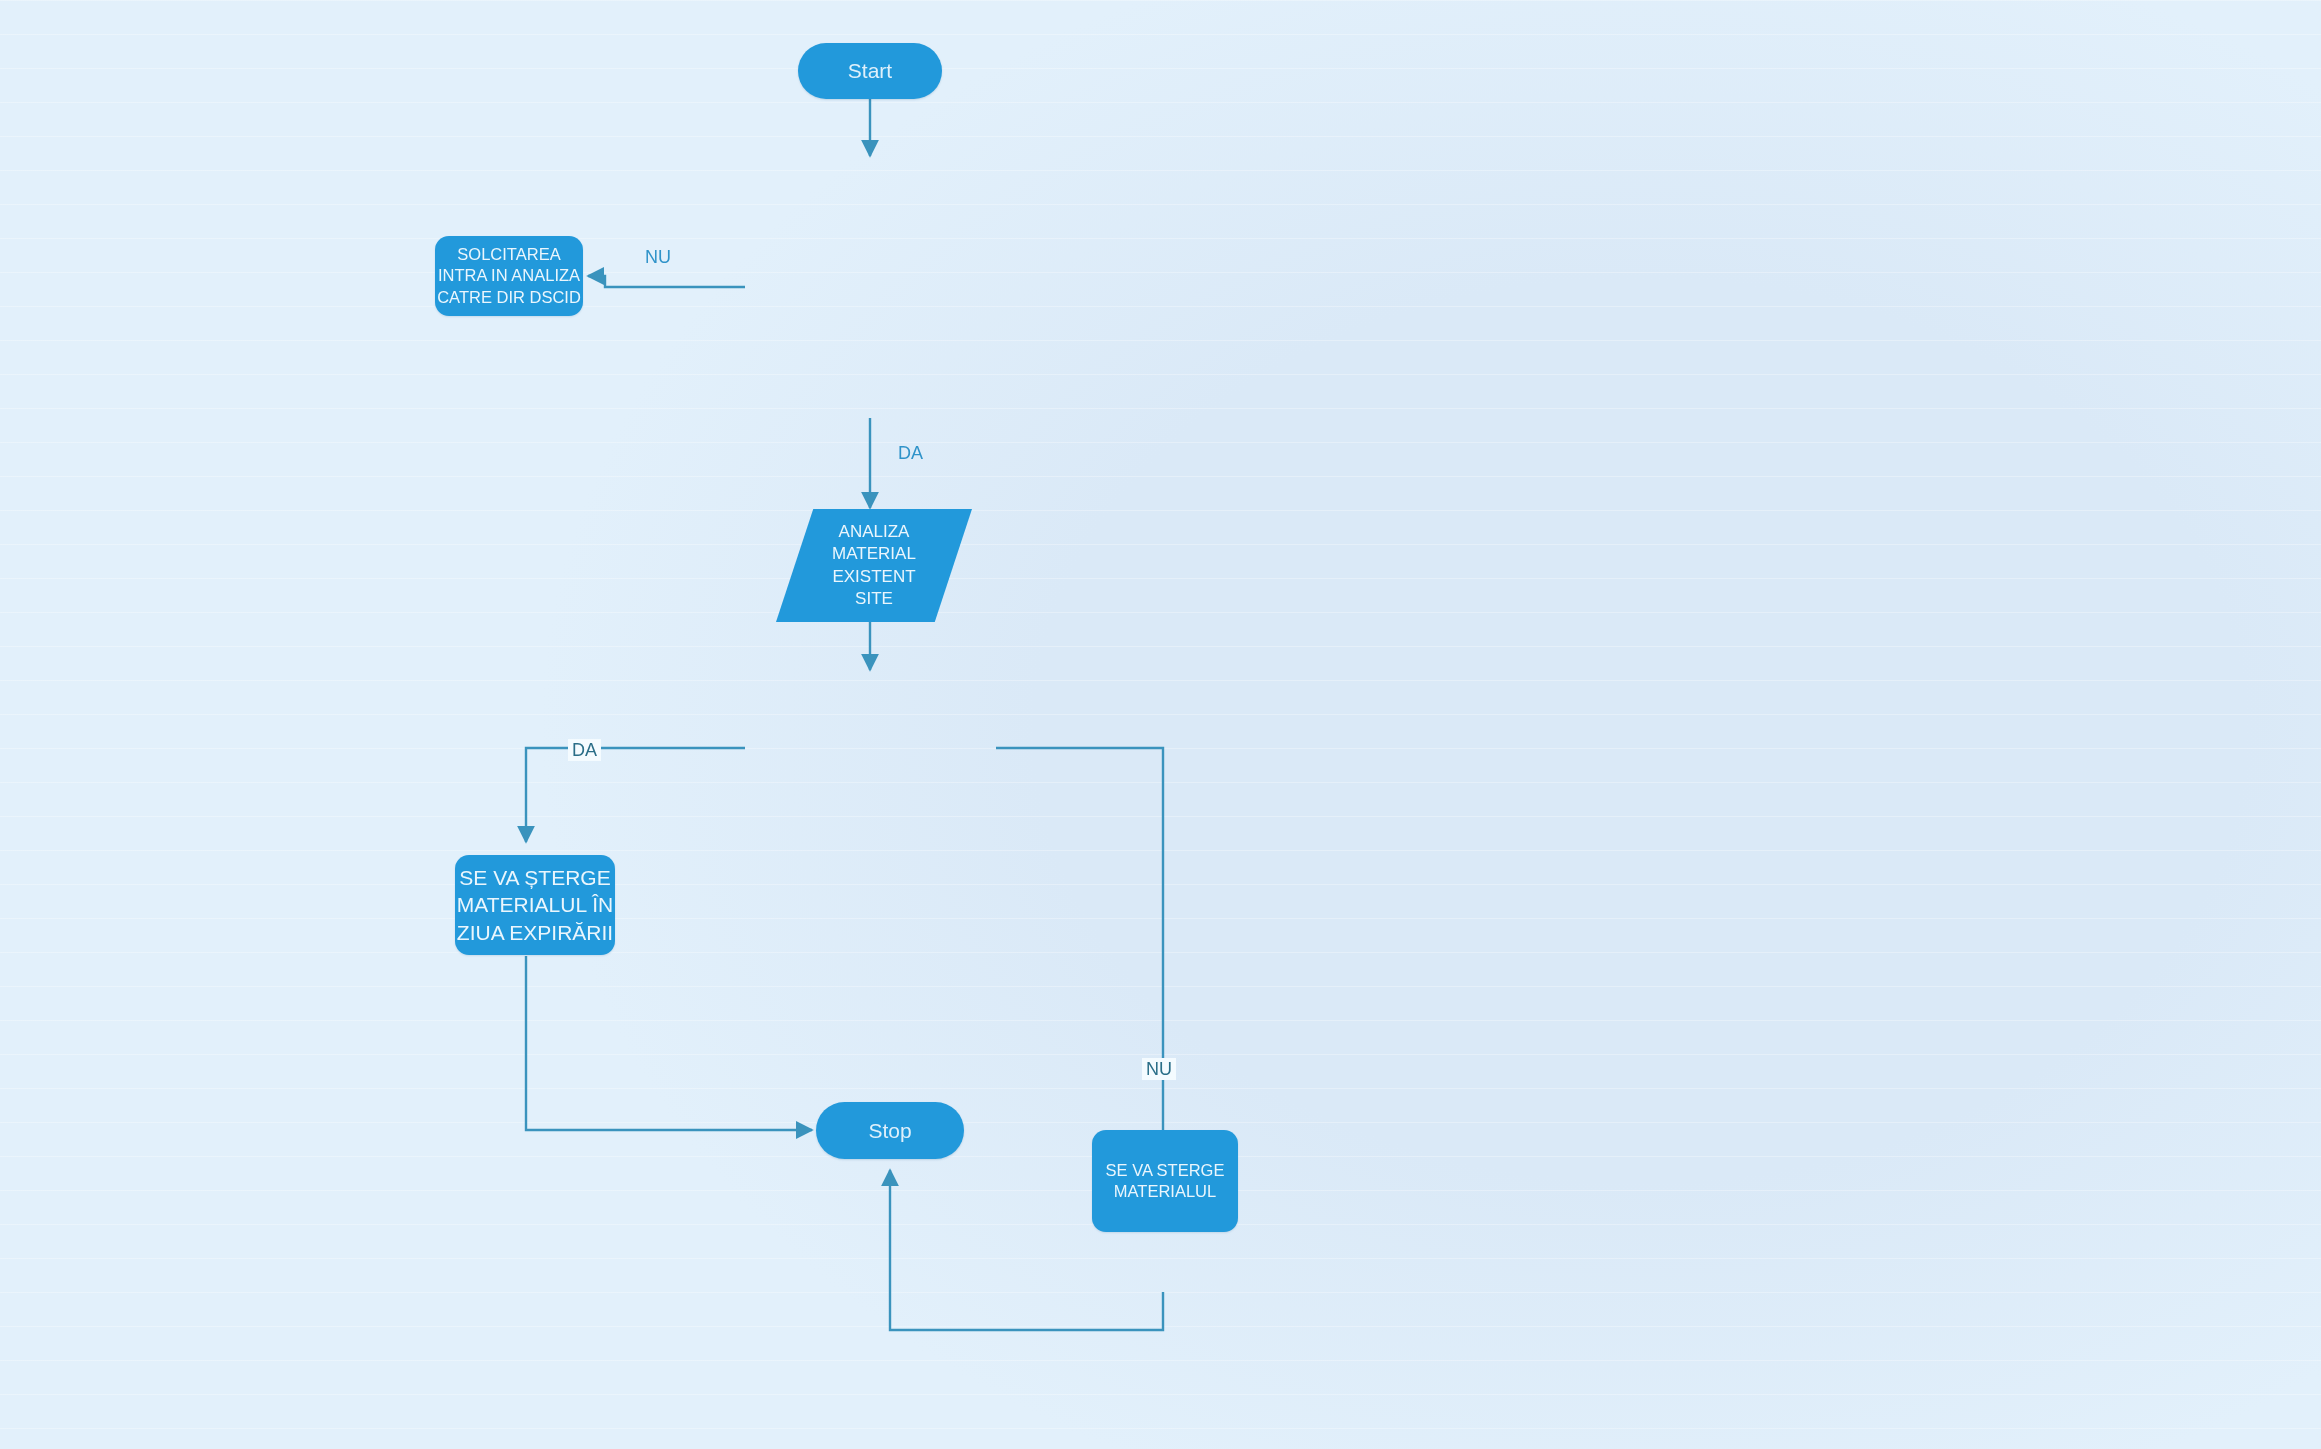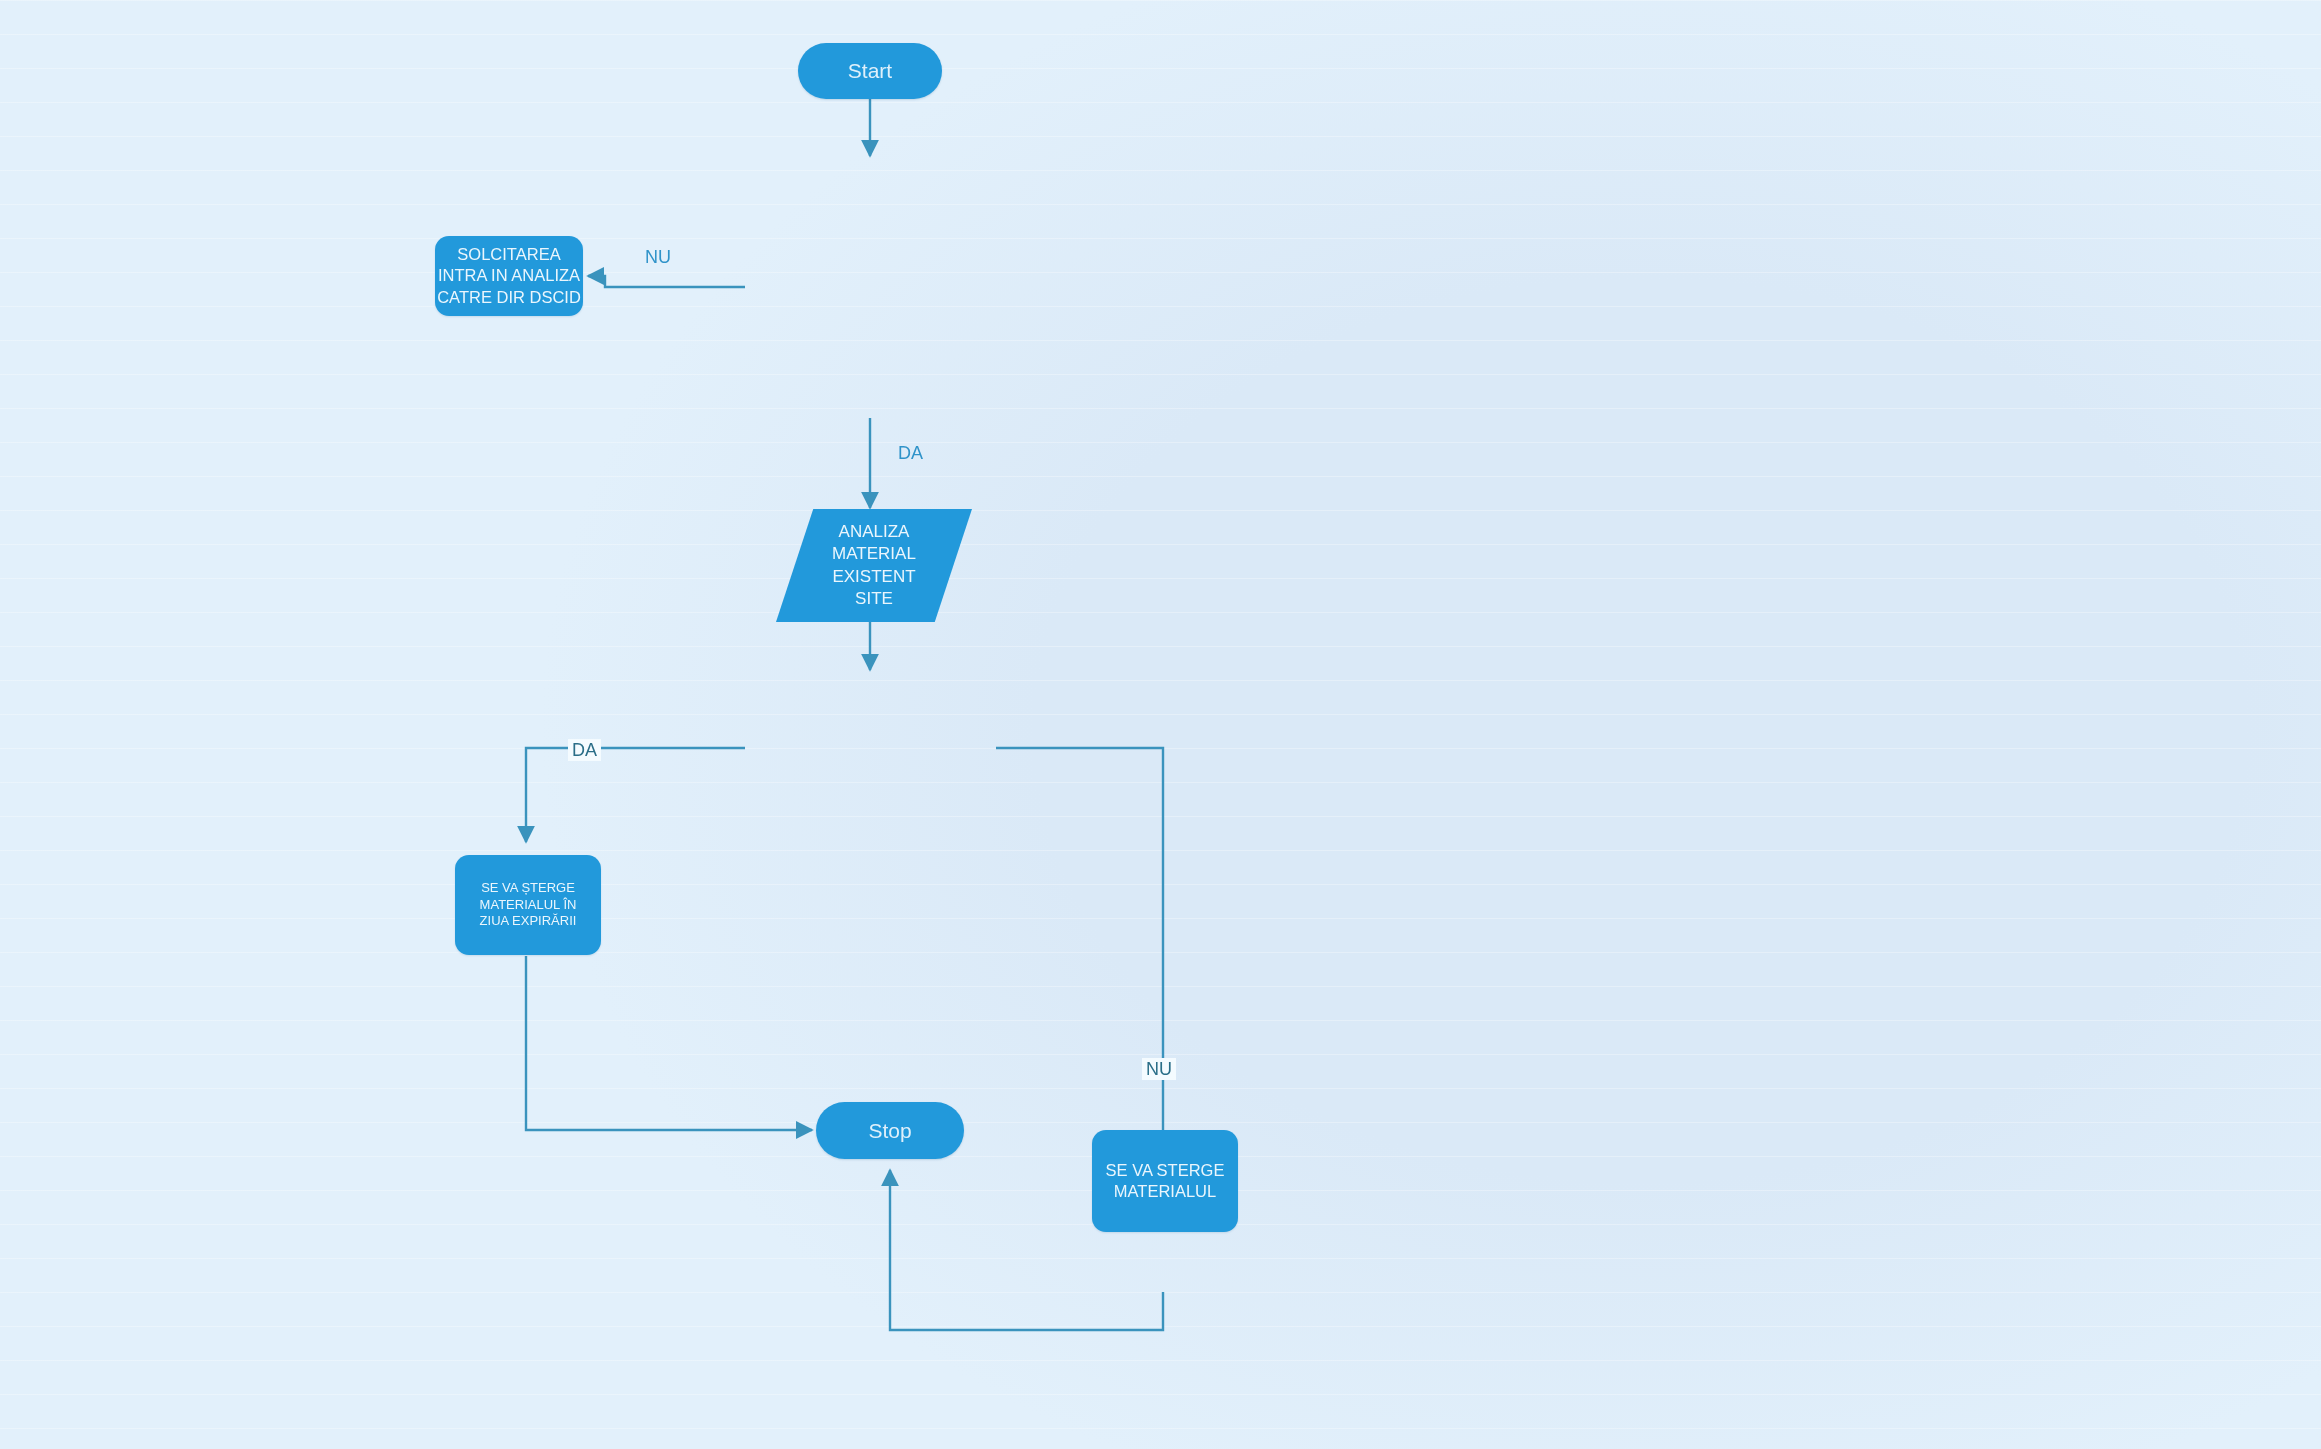--- a/index.html
+++ b/index.html
@@ -126,21 +126,21 @@
   <div class="node rect" style="left:435px;top:236px;width:148px;height:80px;font-size:16.5px;">SOLCITAREA
 INTRA IN ANALIZA
 CATRE DIR DSCID</div>
 
   <div class="node para" style="left:776px;top:509px;width:196px;height:113px;font-size:17px;">ANALIZA
 MATERIAL
 EXISTENT
 SITE</div>
 
 
-  <div class="node rect" style="left:455px;top:855px;width:146px;height:100px;font-size:13px;">SE VA ȘTERGE
+  <div class="node rect" style="left:455px;top:855px;width:160px;height:100px;font-size:21px;">SE VA ȘTERGE
 MATERIALUL ÎN
 ZIUA EXPIRĂRII</div>
 
   <div class="node terminator" style="left:816px;top:1102px;width:148px;height:57px;text-align:center;">Stop</div>
 
   <div class="node rect" style="left:1092px;top:1130px;width:146px;height:102px;font-size:16.5px;">SE VA STERGE
 MATERIALUL</div>
 
   <div class="edge-label plain" style="left:645px;top:248px;">NU</div>
 

